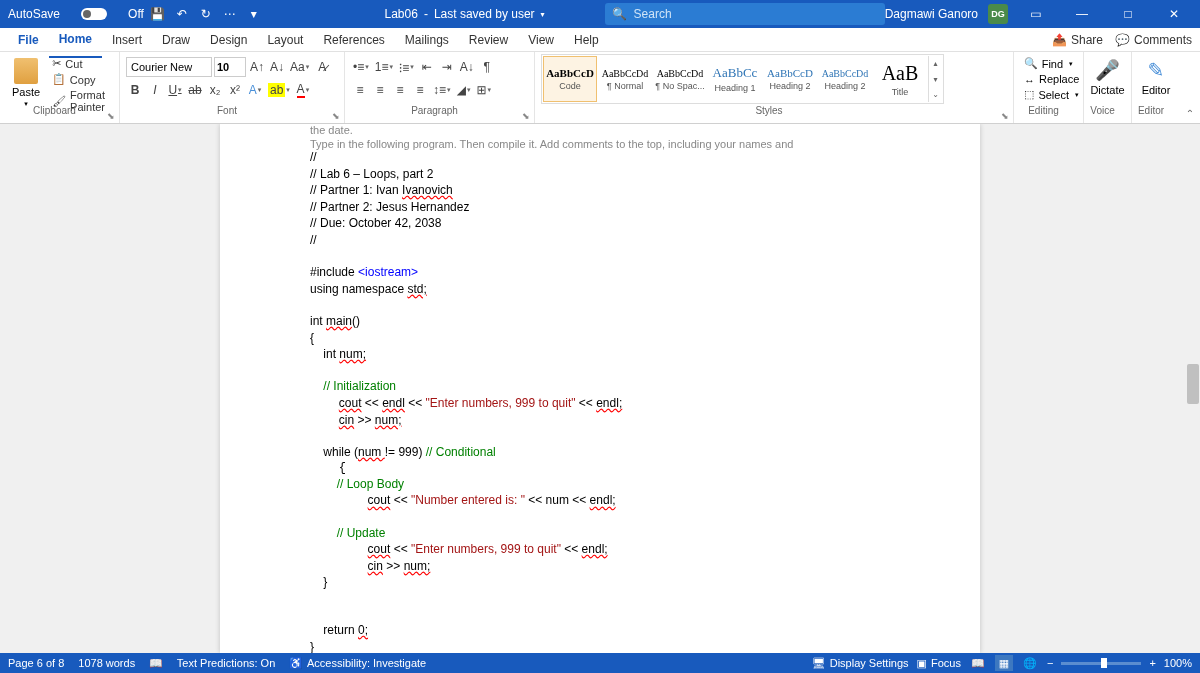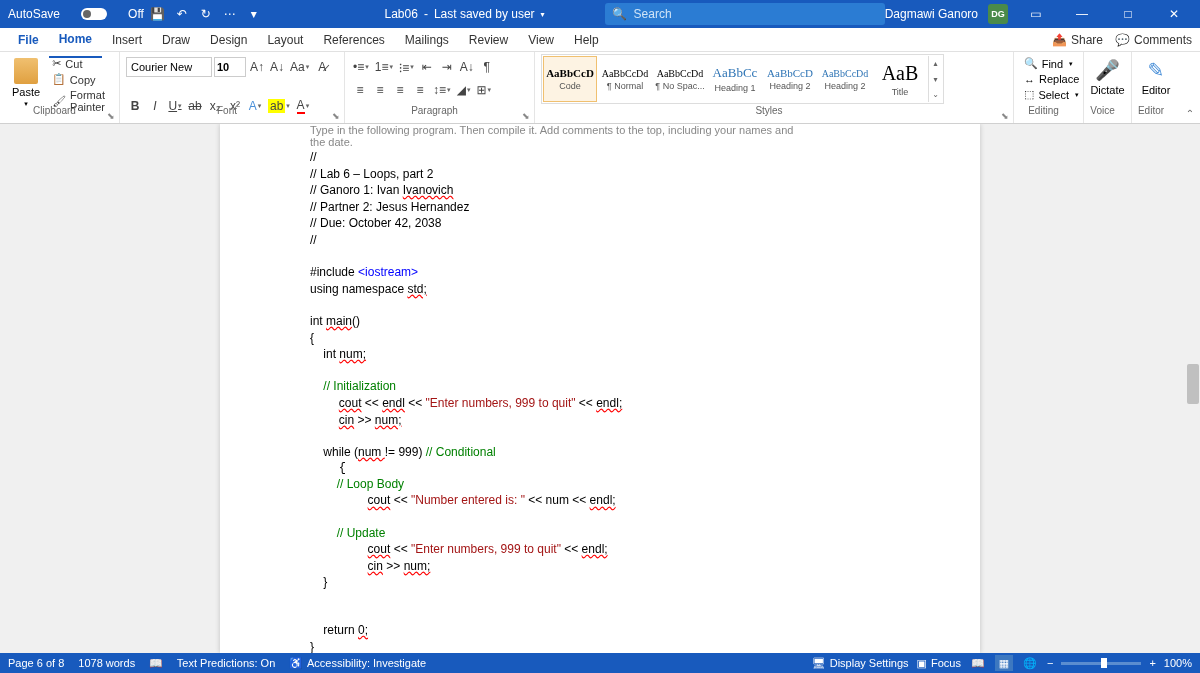--- a/index.html
+++ b/index.html
@@ -170,21 +170,21 @@
             <span>🖌</span>
             <span>Format Painter</span>
           </div>
       </div>
     </div>
     <div class="group-label">Clipboard</div>
     <div class="group-launcher">⬊</div>
   </div>
 
   <div class="group" style="width:225px">
-    <div style="display:flex;flex-direction:column;gap:19px;padding-top:3px">
+    <div style="display:flex;flex-direction:column;gap:3px;padding-top:3px">
       <div class="font-row">
         <input class="font-select" style="width: 86px;" value="Courier New">
         <input class="fsize-select" value="10" style="">
         <div class="ribbon-btn">A↑</div>
         <div class="ribbon-btn">A↓</div>
         <div class="ribbon-btn drop">Aa</div>
         <div class="ribbon-btn">A̷</div>
       </div>
       <div class="font-row">
         <div class="ribbon-btn bold">B</div>
@@ -308,25 +308,25 @@
       <div class="big-icon" style="color:#4a90d9">✎</div>
       <span>Editor</span>
     </div>
     <div class="group-label">Editor</div>
   </div>
   <div style="width:20px;display:flex;align-items:flex-end;justify-content:center;color:#666;font-size:10px;padding-bottom:4px;cursor:pointer">⌃</div>
 </div>
 
 <div class="doc-area">
   <div class="page">
+    <div style="color:#888;font-size:11px;margin-bottom:2px">the date.</div>
     <div style="color:#888;font-size:11px">Type in the following program. Then compile it. Add comments to the top, including your names and</div>
-    <div style="color:#888;font-size:11px;margin-bottom:2px">the date.</div>
     <div class="code-text"><span>//</span>
 <span>// Lab 6 – Loops, part 2</span>
-<span>// Ganoro 1: Ivan </span><span class="err-wavy">Ivanovich</span>
+<span>// Partner 1: Ivan </span><span class="err-wavy">Ivanovich</span>
 <span>// Partner 2: Jesus Hernandez</span>
 <span>// Due: October 42, 2038</span>
 <span>//</span>
 
 <span>#include </span><span class="kw-blue">&lt;iostream&gt;</span>
 <span>using namespace </span><span class="err-wavy">std;</span>
 
 <span>int </span><span class="err-wavy">main</span><span>()</span>
 <span>{</span>
 <span>    int </span><span class="err-wavy">num;</span>

